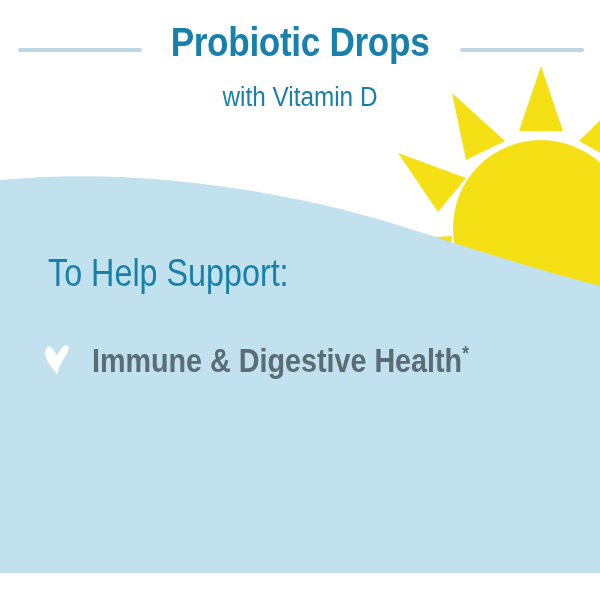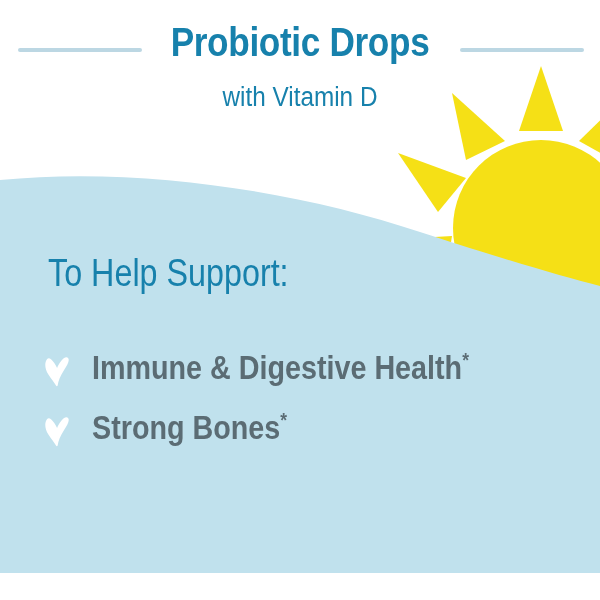--- a/index.html
+++ b/index.html
@@ -90,21 +90,21 @@
   #benefits {
     position:absolute;
     left:44px; top:315px;
     width:540px;
     list-style:none;
   }
   .benefit {
     position:relative;
     height:60px;
     display:flex;
-    align-items:flex-end;
+    align-items:center;
   }
   .heart {
     flex:0 0 auto;
     width:26px; height:30px;
     margin-top:5px;
     margin-right:22px;
   }
   .benefit-text {
     font-size:33px;
     line-height:38px;
@@ -163,26 +163,16 @@
           <path d="M3.2 2.0 C0.2 5.8 0.8 12.0 4.4 17.6 C7.2 22.0 10.4 25.8 12.0 28.6
                    C12.6 29.6 13.6 29.3 13.7 28.2 C14.2 24.0 16.4 18.6 19.8 13.4
                    C23.6 7.6 25.8 3.4 24.2 1.2 C22.6 -0.9 19.2 0.9 16.0 5.4
                    C14.6 7.4 13.6 9.4 13.1 11.0 C11.6 7.8 9.2 4.0 7.0 2.2
                    C5.6 1.0 4.2 0.8 3.2 2.0 Z" fill="#ffffff"></path>
         </svg>
         <span class="benefit-text"><span>Immune &amp; Digestive Health</span><span class="star">*</span></span>
       </li>
 
 
-      <li class="benefit">
-        <svg class="heart" viewBox="0 0 26 30" xmlns="http://www.w3.org/2000/svg">
-          <path d="M3.2 2.0 C0.2 5.8 0.8 12.0 4.4 17.6 C7.2 22.0 10.4 25.8 12.0 28.6
-                   C12.6 29.6 13.6 29.3 13.7 28.2 C14.2 24.0 16.4 18.6 19.8 13.4
-                   C23.6 7.6 25.8 3.4 24.2 1.2 C22.6 -0.9 19.2 0.9 16.0 5.4
-                   C14.6 7.4 13.6 9.4 13.1 11.0 C11.6 7.8 9.2 4.0 7.0 2.2
-                   C5.6 1.0 4.2 0.8 3.2 2.0 Z" fill="#ffffff"></path>
-        </svg>
-        <span class="benefit-text"><span>Strong Bones</span><span class="star">*</span></span>
-      </li>
 
     </ul>
   </div>
 </div>
 
 </body></html>

